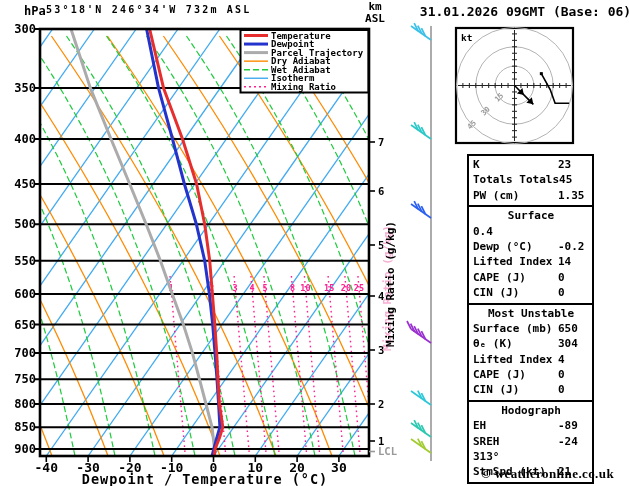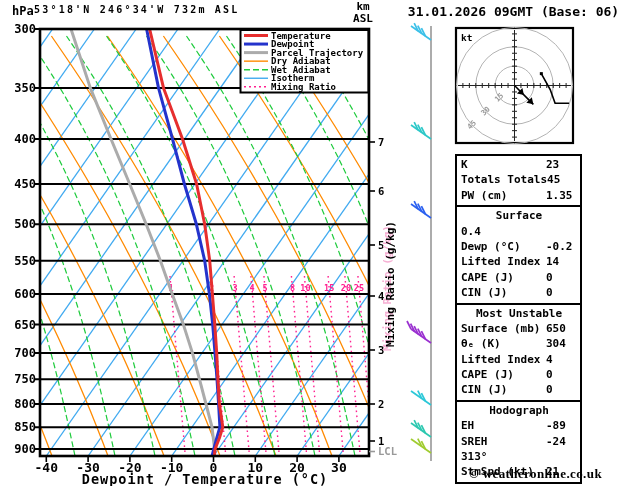--- a/index.html
+++ b/index.html
@@ -1,18 +1,18 @@
 <!DOCTYPE html>
 <html><head>
 <meta charset="utf-8">
 <style>
   html,body{margin:0;padding:0;background:#fff;}
   .stage{position:relative;width:629px;height:486px;background:#fff;overflow:hidden;
          font-family:"DejaVu Sans Mono",monospace;font-weight:bold;color:#000;}
-  .abs{position:absolute;}
+  .abs{position:absolute;margin-left:12px;}
   #chart-svg{position:absolute;left:0;top:0;}
   .hdr-hpa{left:12px;top:4px;font-size:12px;}
   .hdr-title{left:34px;top:4px;width:330px;font-size:10px;letter-spacing:2.2px;white-space:nowrap;}
   .hdr-km{left:346px;top:1px;width:34px;text-align:center;font-size:11px;line-height:12px;}
   .hdr-date{left:398px;top:4px;width:231px;text-align:center;font-size:13px;white-space:nowrap;}
   .tbl{left:455px;top:156px;width:127px;}
   .sec{border:2px solid #000;margin-top:-2px;padding:1px 3px 2px 4px;background:#fff;}
   .row{display:flex;height:15.4px;line-height:15.4px;font-size:11px;white-space:nowrap;}
   .row .lab{flex:1;}
   .row .val{width:31px;text-align:left;}

